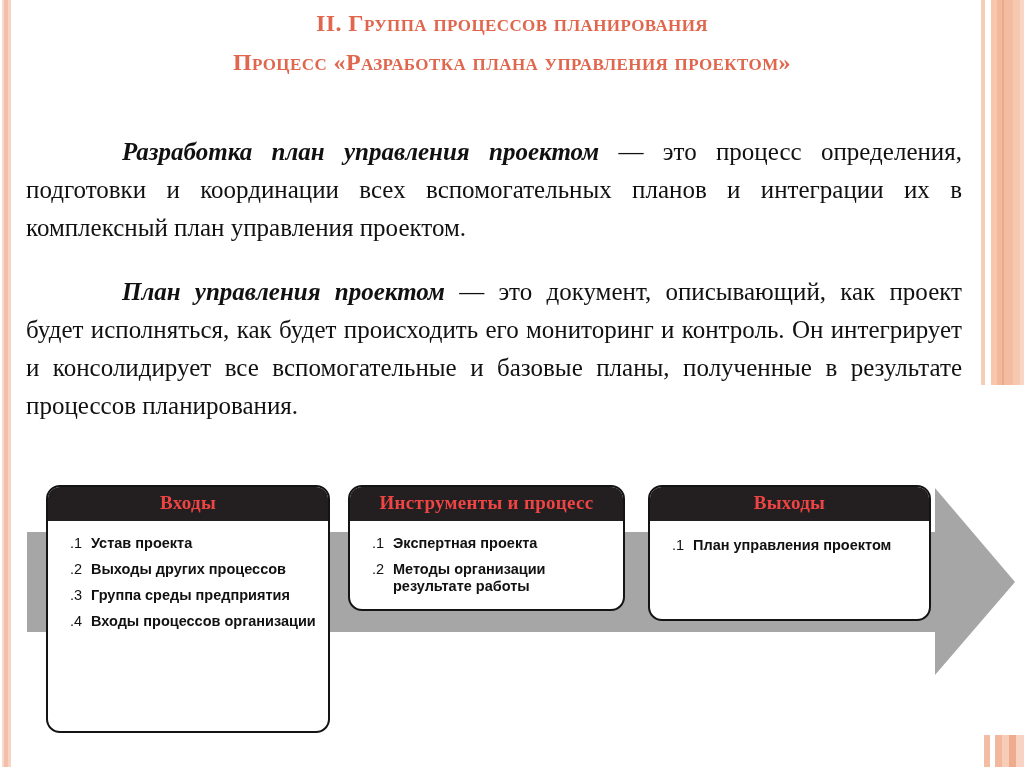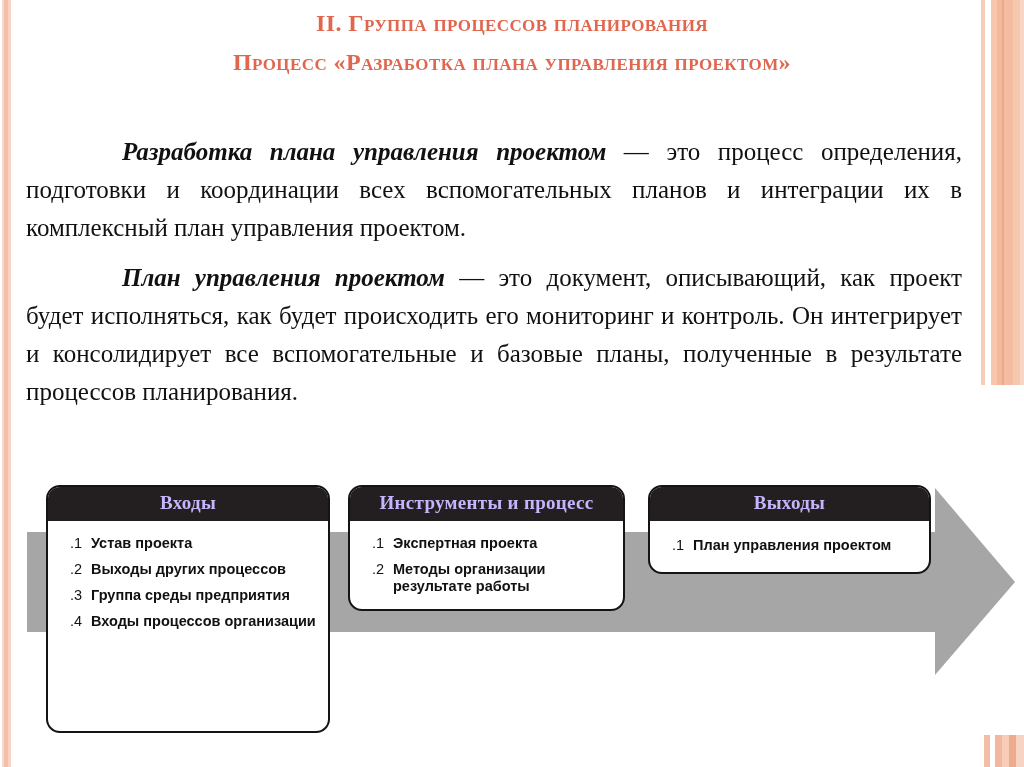--- a/index.html
+++ b/index.html
@@ -91,21 +91,21 @@
     left: 26px;
     top: 133px;
     width: 936px;
     color: #111111;
     font-family: "Liberation Serif", "DejaVu Serif", serif;
     font-size: 25px;
     line-height: 38px;
     text-align: justify;
   }
   .para { margin: 0 0 10px 0; text-indent: 96px; }
-  .para.second { margin-top: 12px; }
+  .para.second { margin-top: 26px; }
   .lead {
     font-style: italic;
     font-weight: bold;
   }
 
   
   .diagram {
     position: absolute;
     left: 0;
     top: 470px;
@@ -121,21 +121,21 @@
   .ito-box {
     position: absolute;
     background: #ffffff;
     border: 2.5px solid #141414;
     border-radius: 14px;
     box-sizing: border-box;
     overflow: hidden;
   }
   .ito-head {
     background: #231f20;
-    color: #c4b5fd;
+    color: #ef4444;
     text-align: center;
     font-family: "Liberation Serif", "DejaVu Serif", serif;
     font-weight: bold;
     font-size: 19px;
     letter-spacing: 0.3px;
     padding: 6px 6px 7px 6px;
     border-radius: 11px 11px 0 0;
     margin: -1px -1px 0 -1px;
   }
   .ito-list {
@@ -155,41 +155,41 @@
   .ito-num {
     flex: 0 0 22px;
     text-align: right;
     padding-right: 9px;
   }
   .ito-text { flex: 1 1 auto; font-weight: bold; }
 
   
   #box-inputs  { left: 46px;  top: 15px; width: 284px; height: 248px; }
   #box-tools   { left: 348px; top: 15px; width: 277px; height: 126px; }
-  #box-outputs { left: 648px; top: 15px; width: 283px; height: 89px; }
+  #box-outputs { left: 648px; top: 15px; width: 283px; height: 136px; }
 
   #box-tools .ito-head  { text-align: center; }
   #box-outputs .ito-list{ padding-top: 16px; }
 </style>
 </head>
 <body>
 
 <div id="slide">
 
   <div class="left-border"></div>
   <div class="right-border"></div>
   <div class="corner-mark"></div>
 
   <div class="title">
     <div>II. Группа процессов планирования</div>
     <div>Процесс «Разработка плана управления проектом»</div>
   </div>
 
   <div class="body-copy">
-    <p class="para"><span class="lead">Разработка плана управления проектом</span><span> — это процесс определения, подготовки и координации всех вспомогательных планов и интеграции их в комплексный план управления проектом.</span></p>
+    <p class="para"><span class="lead">Разработка план управления проектом</span><span> — это процесс определения, подготовки и координации всех вспомогательных планов и интеграции их в комплексный план управления проектом.</span></p>
     <p class="para second"><span class="lead">План управления проектом</span><span> — это документ, описывающий, как проект будет исполняться, как будет происходить его мониторинг и контроль. Он интегрирует и консолидирует все вспомогательные и базовые планы, полученные в результате процессов планирования.</span></p>
   </div>
 
   <div class="diagram">
 
     <svg class="arrow-svg" width="1024" height="297" viewBox="0 0 1024 297">
       <polygon points="27,62 935,62 935,18 1015,112 935,205 935,162 27,162" fill="#a6a6a6"></polygon>
     </svg>
 
     <div class="ito-box" id="box-inputs">

